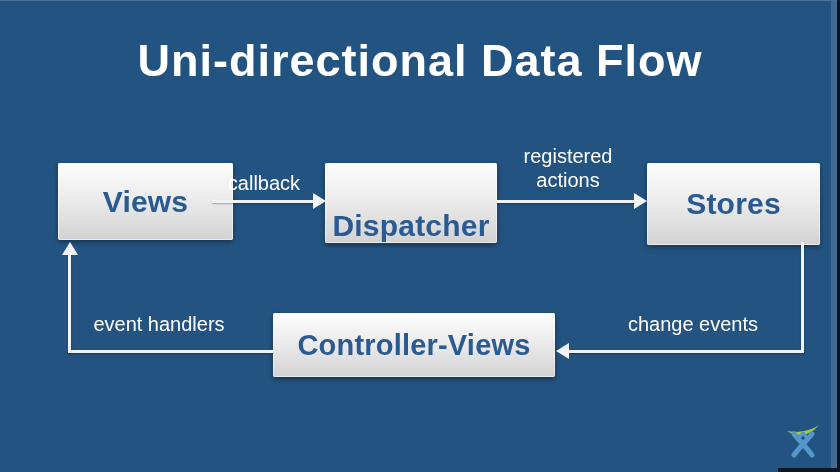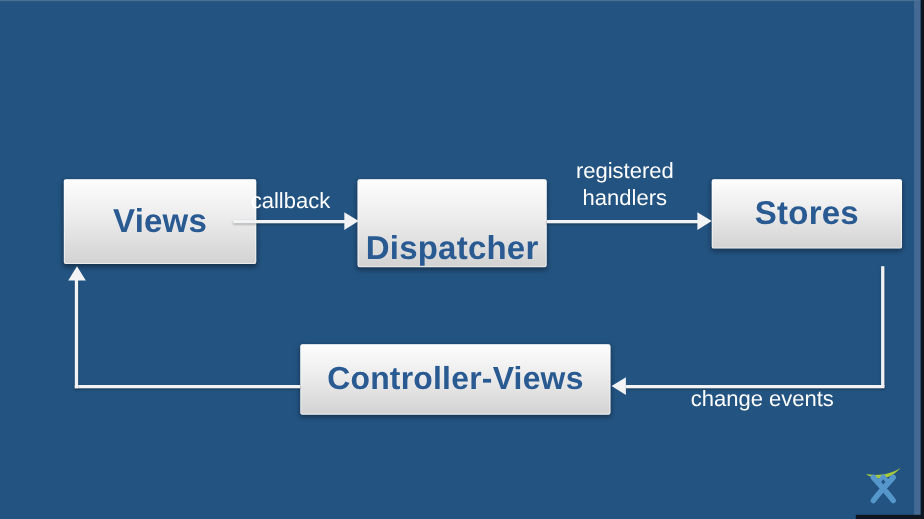--- a/index.html
+++ b/index.html
@@ -36,29 +36,29 @@
     position:absolute;
     display:flex;align-items:center;justify-content:center;
     background:linear-gradient(180deg,#fdfdfd 0%,#ececec 45%,#d2d2d2 100%);
     border-radius:2px;
     box-shadow:0 2px 5px rgba(0,0,0,0.40), inset 0 0 0 1px rgba(255,255,255,0.55);
     color:#2a5a92;
     font-weight:bold;font-size:30px;letter-spacing:0.2px;
   }
   #node-views{left:38px;top:163px;width:175px;height:77px;margin-left:20px;}
   #node-dispatcher{left:325px;top:163px;width:172px;height:80px;align-items:flex-end;}
-  #node-stores{left:647px;top:163px;width:173px;height:63px;}
+  #node-stores{left:647px;top:163px;width:173px;height:82px;}
   #node-controller-views{left:273px;top:313px;width:282px;height:64px;font-size:29px;}
   .edge-label{
     position:absolute;color:#ffffff;font-size:20px;line-height:24px;
     text-align:center;
   }
   #label-actions{left:214px;top:171px;width:100px;}
   #label-registered-callback{left:498px;top:144px;width:140px;}
-  #label-change-events{left:613px;top:312px;width:160px;margin-top:39px;}
+  #label-change-events{left:613px;top:312px;width:160px;}
   #label-event-handlers{left:79px;top:312px;width:160px;}
   .edge-line{
     position:absolute;background:#f2f3f4;
     box-shadow:0 1px 2px rgba(0,0,0,0.30);
   }
   .edge-head{position:absolute;width:0;height:0;}
   
   #a1-line{left:212px;top:200px;width:103px;height:3px;}
   #a1-head{left:313px;top:193px;border-top:8px solid transparent;border-bottom:8px solid transparent;border-left:13px solid #f2f3f4;}
   
@@ -74,50 +74,52 @@
   #a4-head{left:62px;top:242px;border-left:8px solid transparent;border-right:8px solid transparent;border-bottom:13px solid #f2f3f4;}
   #logo{position:absolute;left:786px;top:420px;width:34px;height:40px;}
 </style>
 </head>
 <body>
 
 <div id="slide">
 
   <div id="top-edge-highlight"></div>
 
+  <h1 class="title">Uni-directional Data Flow</h1>
 
   <div class="node" id="node-views">
     <span>Views</span>
   </div>
   <div class="node" id="node-dispatcher">
     <span>Dispatcher</span>
   </div>
   <div class="node" id="node-stores">
     <span>Stores</span>
   </div>
   <div class="node" id="node-controller-views">
     <span>Controller-Views</span>
   </div>
 
   <div class="edge-line" id="a1-line"></div>
   <div class="edge-head" id="a1-head"></div>
   <div class="edge-label" id="label-actions">callback</div>
 
   <div class="edge-line" id="a2-line"></div>
   <div class="edge-head" id="a2-head"></div>
-  <div class="edge-label" id="label-registered-callback">registered handlers</div>
+  <div class="edge-label" id="label-registered-callback">registered actions</div>
 
   <div class="edge-line" id="a3-vline"></div>
   <div class="edge-line" id="a3-hline"></div>
   <div class="edge-head" id="a3-head"></div>
   <div class="edge-label" id="label-change-events">change events</div>
 
   <div class="edge-line" id="a4-hline"></div>
   <div class="edge-line" id="a4-vline"></div>
   <div class="edge-head" id="a4-head"></div>
+  <div class="edge-label" id="label-event-handlers">event handlers</div>
 
   <svg id="logo" viewBox="0 0 34 40" aria-hidden="true">
     <path d="M1,11 C11,18 24,16 33,5 C25,11 12,13 1,11 Z" fill="#a6c83d"></path>
     <path d="M8,14 C14,21 21,28 26,35" stroke="#5596cb" stroke-width="5" stroke-linecap="round" fill="none"></path>
     <path d="M26,14 C20,21 13,28 8,35" stroke="#5596cb" stroke-width="5" stroke-linecap="round" fill="none"></path>
     <path d="M12,19 L17,13 L22,19" stroke="#5596cb" stroke-width="3.5" stroke-linecap="round" stroke-linejoin="round" fill="none"></path>
   </svg>
 
   <div id="right-light-strip"></div>
   <div id="right-dark-edge"></div>

